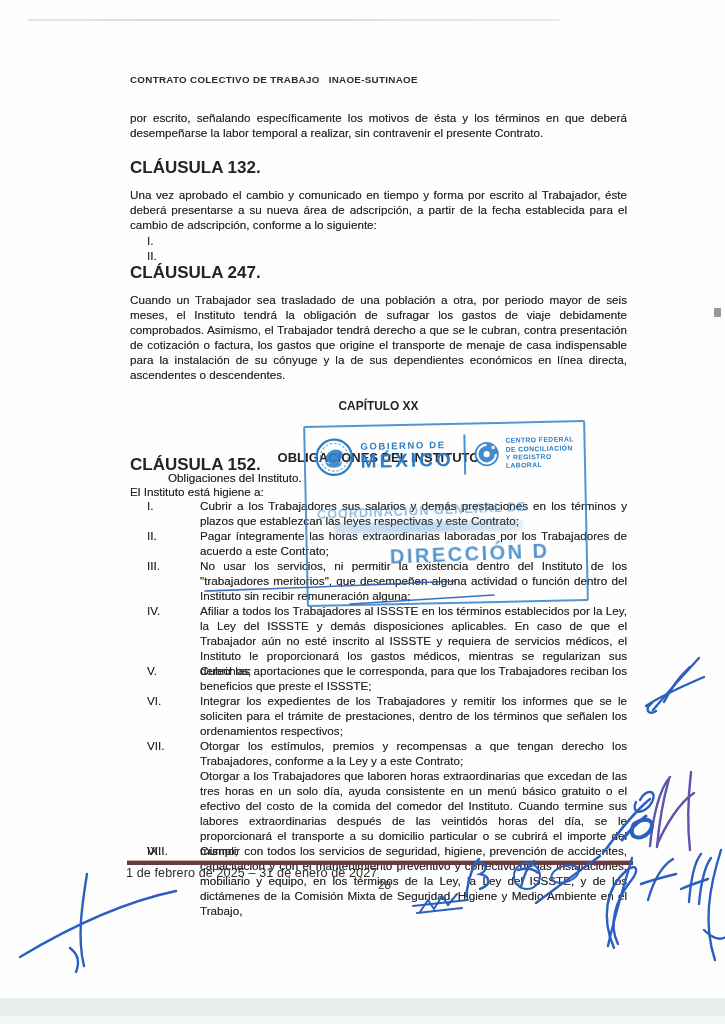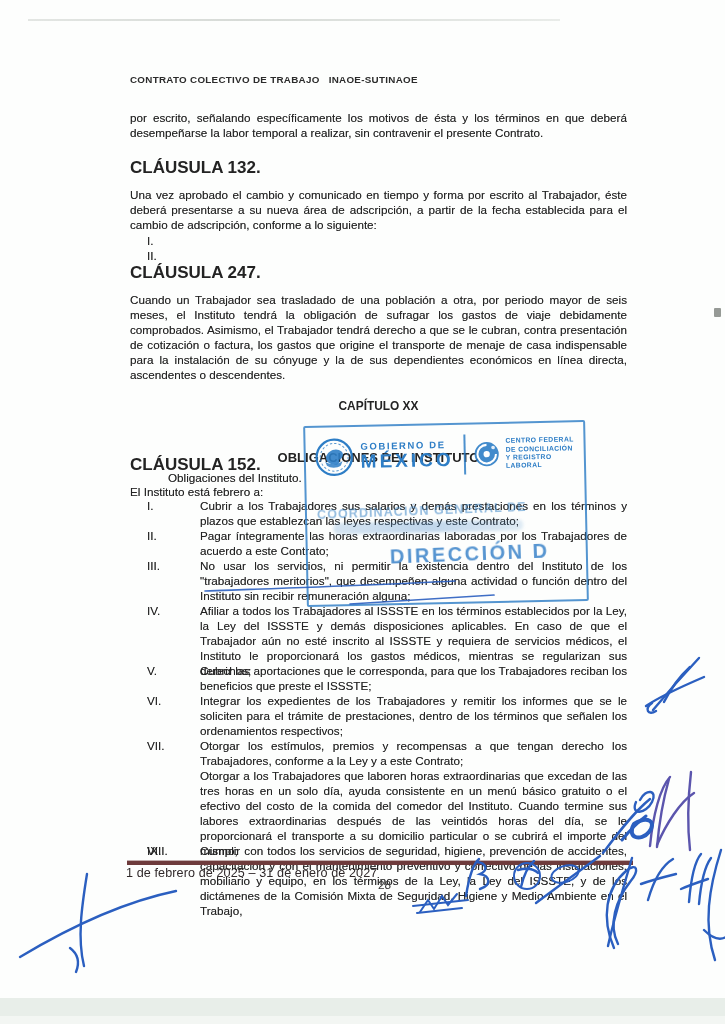--- a/index.html
+++ b/index.html
@@ -64,21 +64,21 @@
   </div>
 
   <div class="abs h-clause" style="left:130px;top:263px;">CLÁUSULA 247.</div>
   <div class="abs txt just" style="left:130px;top:292px;width:497px;">Cuando un Trabajador sea trasladado de una población a otra, por periodo mayor de seis meses, el Instituto tendrá la obligación de sufragar los gastos de viaje debidamente comprobados. Asimismo, el Trabajador tendrá derecho a que se le cubran, contra presentación de cotización o factura, los gastos que origine el transporte de menaje de casa indispensable para la instalación de su cónyuge y la de sus dependientes económicos en línea directa, ascendentes o descendentes.</div>
 
   <div class="abs center bold" style="left:130px;top:399px;width:497px;font-size:11.9px;">CAPÍTULO XX</div>
   <div class="abs center bold" style="left:130px;top:414px;width:497px;font-size:13px;margin-top:36px;">OBLIGACIONES DEL INSTITUTO</div>
 
   <div class="abs h-clause" style="left:130px;top:455px;">CLÁUSULA 152.</div>
   <div class="abs txt" style="left:152px;top:470px;margin-left:16px;">Obligaciones del Instituto.</div>
-  <div class="abs txt" style="left:130px;top:484px;">El Instituto está febrero a:</div>
+  <div class="abs txt" style="left:130px;top:484px;">El Instituto está higiene a:</div>
 
   <div class="li" style="top:498px;">
     <span class="num">I.</span>
     <div class="body txt just">Cubrir a los Trabajadores sus salarios y demás prestaciones en los términos y plazos que establezcan las leyes respectivas y este Contrato;</div>
   </div>
   <div class="li" style="top:528px;">
     <span class="num">II.</span>
     <div class="body txt just">Pagar íntegramente las horas extraordinarias laboradas por los Trabajadores de acuerdo a este Contrato;</div>
   </div>
   <div class="li" style="top:558px;">

